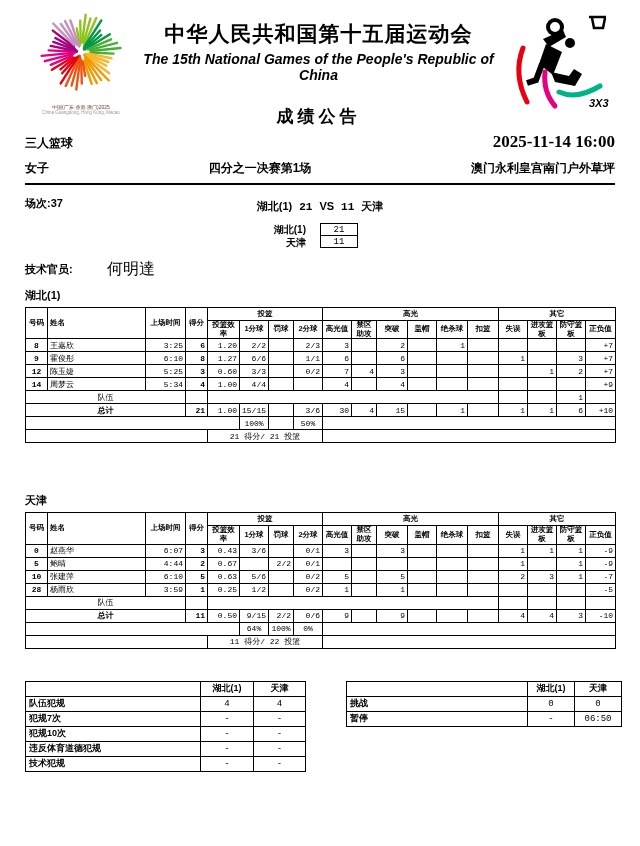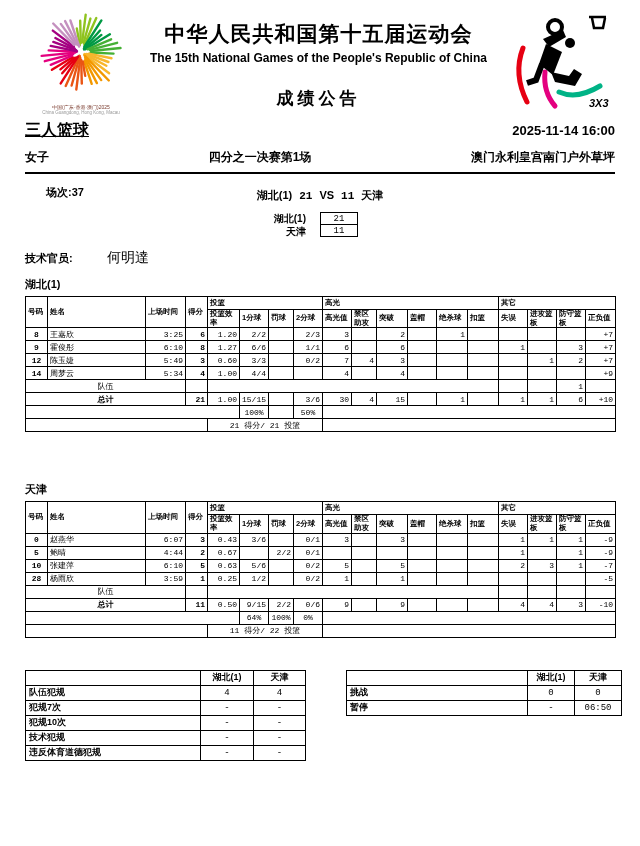--- a/index.html
+++ b/index.html
@@ -7,55 +7,55 @@
   body { width:640px; height:846px; font-family:"Liberation Sans",sans-serif; color:#000; }
   .page { width:640px; height:846px; padding:12px 25px 0 25px; background:#fff; overflow:hidden; }
 
   
   .hdr { display:flex; align-items:flex-start; }
   .logo-left { width:112px; text-align:center; }
   .logo-cap { font-size:5px; line-height:6px; color:#7a3b2e; white-space:nowrap; }
   .logo-cap2 { font-size:4.5px; line-height:6px; color:#999; white-space:nowrap; }
   .hdr-center { flex:1; text-align:center; padding-top:8px; }
   .title-cn { font-size:21px; font-weight:bold; letter-spacing:1px; }
-  .title-en { font-size:12px; font-weight:bold; margin-top:3px; }
+  .title-en { font-size:14px; font-weight:bold; margin-top:3px;font-style:italic; }
   .doc-title { font-size:17px; font-weight:bold; letter-spacing:4px; margin-top:22px; }
   .logo-right { width:115px; text-align:center; }
 
   .row-sport { display:flex; justify-content:space-between; align-items:baseline; margin-top:4px; }
-  .sport { font-size:16px; font-weight:bold;text-decoration:underline; }
-  .datetime { font-size:13px; font-weight:bold; font-family:Liberation Sans, sans-serif;margin-left:8px; }
+  .sport { font-size:12px; font-weight:bold; }
+  .datetime { font-size:17px; font-weight:bold; font-family:Liberation Serif, serif;margin-left:8px; }
   .row-meta { display:flex; justify-content:space-between; align-items:baseline; margin-top:8px; padding-bottom:6px; border-bottom:2.5px solid #000; }
   .row-meta span { font-size:12px; font-weight:bold; }
 
   
   .match-line { position:relative; text-align:center; margin-top:11px; height:14px; }
-  .game-no { position:absolute; left:0; top:0; font-size:11px; font-weight:bold;margin-left:21px; }
+  .game-no { position:absolute; left:0; top:0; font-size:11px; font-weight:bold; }
   .match-center { font-size:11px; font-weight:bold; }
   .match-center .sp { margin:0 7px; }
   .match-center .num { font-family:"Liberation Mono",monospace; }
 
   
   .scorebox { margin-top:13px; display:flex; }
   .sb-labels { width:295px; text-align:right; font-size:10px; font-weight:bold; line-height:13px; padding-right:14px; }
   .sb-vals .v { width:38px; height:13px; border:1px solid #000; text-align:center; font-size:9px; line-height:12px; font-family:"Liberation Mono",monospace; }
   .sb-vals .v + .v { margin-top:-1px; }
 
   .officials { margin-top:9px; }
   .off-line { display:flex; font-size:11px; line-height:22px; }
   .off-label { font-weight:bold; width:82px; }
-  .off-val { font-family:Liberation Mono, monospace; font-size:14px; }
+  .off-val { font-family:Liberation Sans, sans-serif; font-size:16px; }
 
   .team-title { font-size:11px; font-weight:bold; margin-top:8px; }
   .team-title.second { margin-top:50px; }
 
   
   table.stats { border-collapse:collapse; table-layout:fixed; width:590px; margin-top:4px; font-size:8px; }
   table.stats th, table.stats td { border:1px solid #000; padding:0 2px; height:13px; line-height:1.15; overflow:hidden; }
-  table.stats th { font-weight:bold; text-align:left; vertical-align:middle; font-size:7.5px; }
+  table.stats th { font-weight:bold; text-align:center; vertical-align:middle; font-size:7.5px; }
   table.stats td { font-family:"Liberation Mono",monospace; font-size:8px; }
   td.l { text-align:left; font-family:"Liberation Sans",sans-serif; }
   td.r { text-align:right; }
   td.c { text-align:center; }
   td.b, .b { font-weight:bold; }
   td.cn { font-family:"Liberation Sans",sans-serif; }
   tr.totals td { height:13px; }
 
   
   .bottom { display:flex; margin-top:32px; }
@@ -264,21 +264,21 @@
           <td class="r"></td>
           <td class="r"></td>
           <td class="r">1</td>
           <td class="r"></td>
           <td class="r">3</td>
           <td class="r">+7</td>
         </tr>
     <tr>
           <td class="c b">12</td>
           <td class="l">陈玉婕</td>
-          <td class="r">5:49</td>
+          <td class="r">5:25</td>
           <td class="r b">3</td>
           <td class="r">0.60</td>
           <td class="r">3/3</td>
           <td class="r"></td>
           <td class="r">0/2</td>
           <td class="r">7</td>
           <td class="r">4</td>
           <td class="r">3</td>
           <td class="r"></td>
           <td class="r"></td>
@@ -542,26 +542,26 @@
             <td class="lbl">犯规7次</td>
             <td class="val">-</td>
             <td class="val">-</td>
           </tr>
       <tr>
             <td class="lbl">犯规10次</td>
             <td class="val">-</td>
             <td class="val">-</td>
           </tr>
       <tr>
-            <td class="lbl">技术犯规</td>
+            <td class="lbl">违反体育道德犯规</td>
             <td class="val">-</td>
             <td class="val">-</td>
           </tr>
       <tr>
-            <td class="lbl">违反体育道德犯规</td>
+            <td class="lbl">技术犯规</td>
             <td class="val">-</td>
             <td class="val">-</td>
           </tr>
     </tbody>
       </table>
     <div class="misc-wrap">
       <table class="small misc-t">
         <colgroup>
             <col style="width:181px">
             <col style="width:47px">

